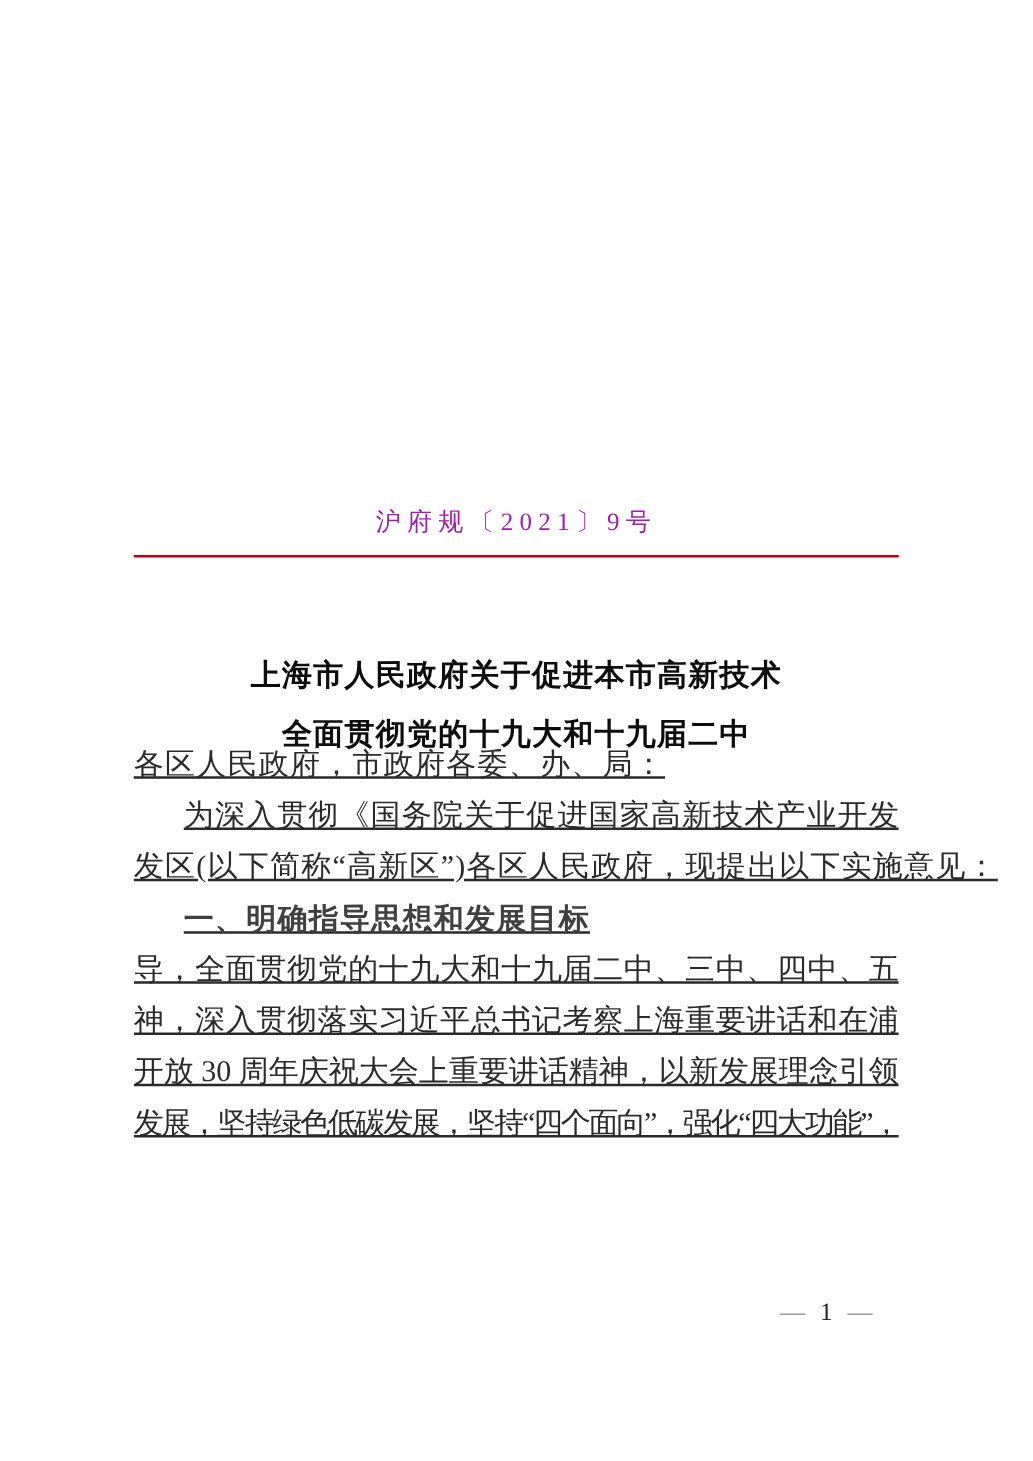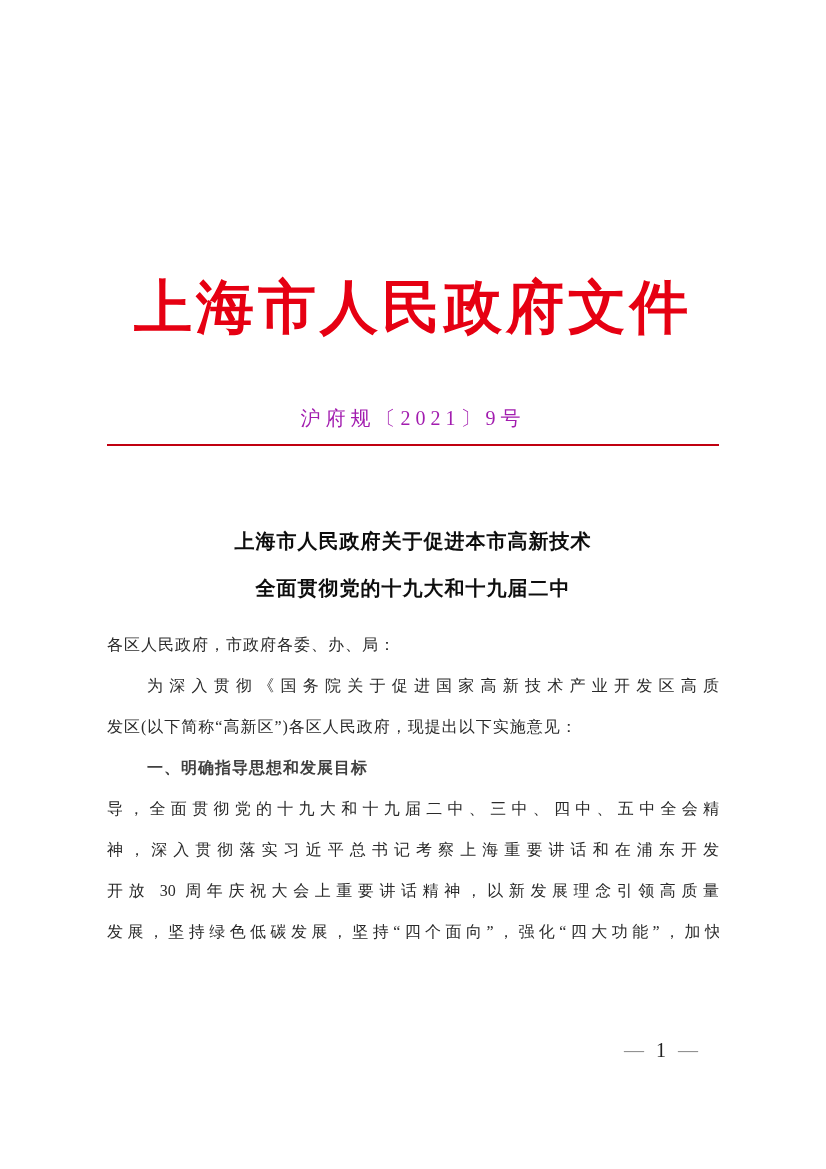--- a/index.html
+++ b/index.html
@@ -14,25 +14,25 @@
   }
   .docnum{
     position:absolute;top:403px;left:0;width:100%;height:30px;line-height:30px;
     text-align:center;font-size:20px;letter-spacing:5px;color:#a21caf;
   }
   .rule{
     position:absolute;top:444px;left:107px;width:612px;height:2px;
   }
   .doctitle{
     position:absolute;top:518px;left:103px;width:620px;
-    text-align:center;font-size:20px;font-weight:bold;line-height:47px;
+    text-align:center;font-size:24px;font-weight:bold;line-height:47px;
     letter-spacing:1px;color:#0d0d0d;
   }
   .docbody{
-    position:absolute;top:624px;left:107px;width:612px;font-size:16px;
+    position:absolute;top:592px;left:107px;width:612px;font-size:24px;text-decoration:underline;
   }
   .bline{
     height:41px;line-height:41px;white-space:nowrap;letter-spacing:1px;color:#2a2a2a;
   }
   .bline.indent{padding-left:40px;}
   .bline.fill{
     white-space:normal;word-break:break-all;text-align:justify;text-align-last:justify;
     max-height:41px;overflow:hidden;letter-spacing:0;
   }
   .bline.tight{letter-spacing:-2px;}
@@ -45,21 +45,20 @@
     text-align:right;font-size:20px;color:#222222;
   }
   .pagenum .dash{color:#8c8c8c;}
   .pagenum .num{margin:0 12px;display:inline-block;}
 </style>
 </head>
 <body>
 
 <div class="page">
 
-  <div class="banner" style="color: rgb(230, 0, 18);">上海市人民政府文件</div>
 
   <div class="docnum">沪府规〔2021〕9号</div>
 
   <div class="rule" style="background: rgb(192, 0, 16);"></div>
 
   <div class="doctitle">
     <div>上海市人民政府关于促进本市高新技术</div>
     <div>全面贯彻党的十九大和十九届二中</div>
   </div>
 

